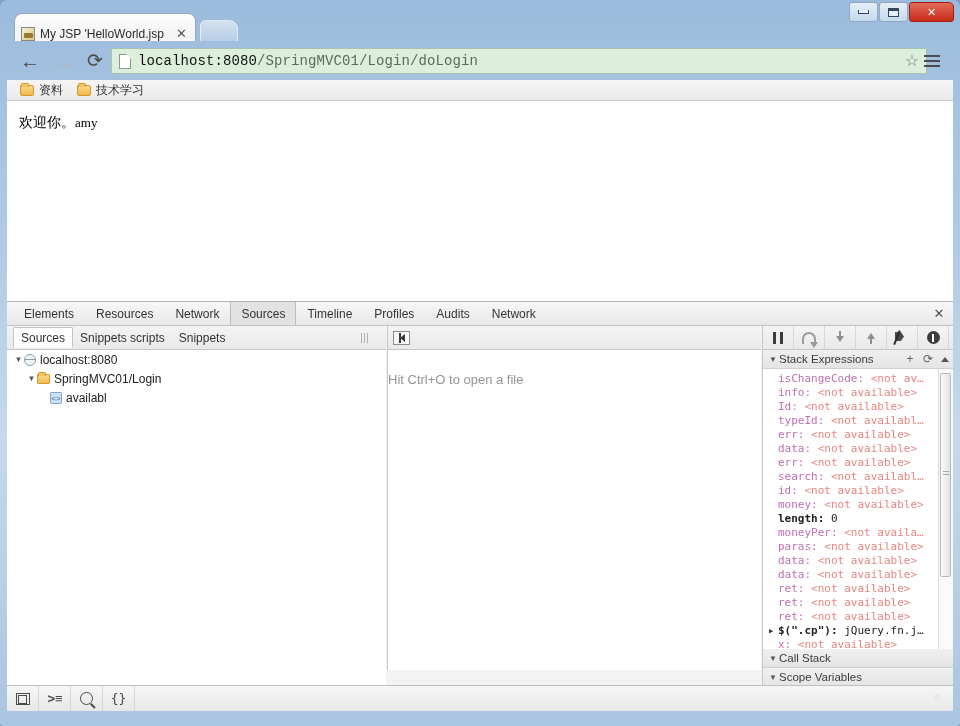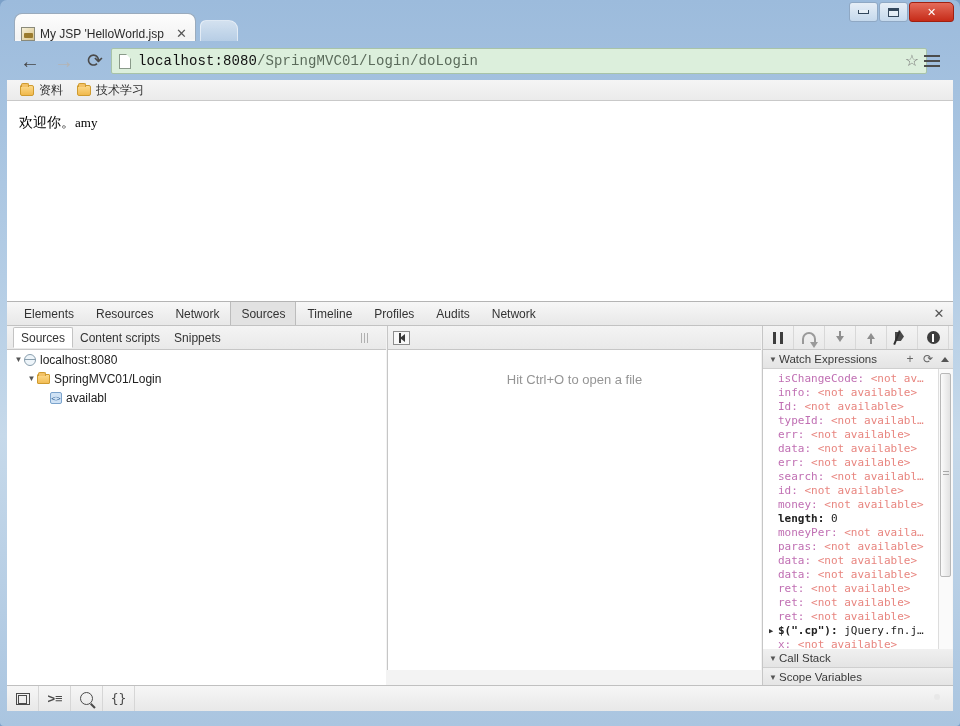--- a/index.html
+++ b/index.html
@@ -230,21 +230,21 @@
   .tree-doc {
     width:12px;height:12px;flex:0 0 12px;margin-right:4px;
     background:#cfe2f5;border:1px solid #7ba3cc;border-radius:2px;
     font-size:8px;color:#2b5d92;text-align:center;line-height:11px;
   }
 
   
   #editor {
     position:absolute; left:380px; top:48px; width:374px; height:320px;
     background:#fff; border-left:1px solid #c6c6c6;
-    display:flex; align-items:flex-start; justify-content:center;
+    display:flex; align-items:flex-start; justify-content:flex-start;
   }
   #editor-hint { margin-top:22px; font-size:13px; color:#959595; }
 
   
   #sidebar {
     position:absolute; left:755px; top:48px; width:191px; height:336px;
     background:#f7f7f7; border-left:1px solid #c6c6c6; overflow:hidden;
   }
   .pane-header {
     height:19px; background:linear-gradient(180deg,#f0f0f0,#e4e4e4);
@@ -381,21 +381,21 @@
       <div class="dt-tab active">Sources</div>
       <div class="dt-tab">Timeline</div>
       <div class="dt-tab">Profiles</div>
       <div class="dt-tab">Audits</div>
       <div class="dt-tab">Network</div>
       <div id="dt-close">✕</div>
     </div>
 
     <div id="src-subtabs">
       <div class="sub-tab active">Sources</div>
-      <div class="sub-tab">Content scripts</div>
+      <div class="sub-tab">Snippets scripts</div>
       <div class="sub-tab">Snippets</div>
       <div id="grip"></div>
     </div>
 
     <div id="editor-topbar">
       <div id="collapse-btn">
           <i></i>
         </div>
     </div>
 
@@ -437,21 +437,21 @@
       </div>
     </div>
 
     <div id="editor">
       <div id="editor-hint">Hit Ctrl+O to open a file</div>
     </div>
 
     <div id="sidebar">
       <div class="pane-header">
         <span class="tw">▼</span>
-        <span class="hdr-title">Watch Expressions</span>
+        <span class="hdr-title">Stack Expressions</span>
         <span class="pane-btn">+</span>
         <span class="pane-btn">⟳</span>
         <span style="width:16px"></span>
       </div>
 
       <div id="watch-list">
           <div class="wrow">
             <span class="arrow"></span>
             <span class="wname">isChangeCode:</span>
             <span class="wval">&nbsp;&lt;not av…</span>

